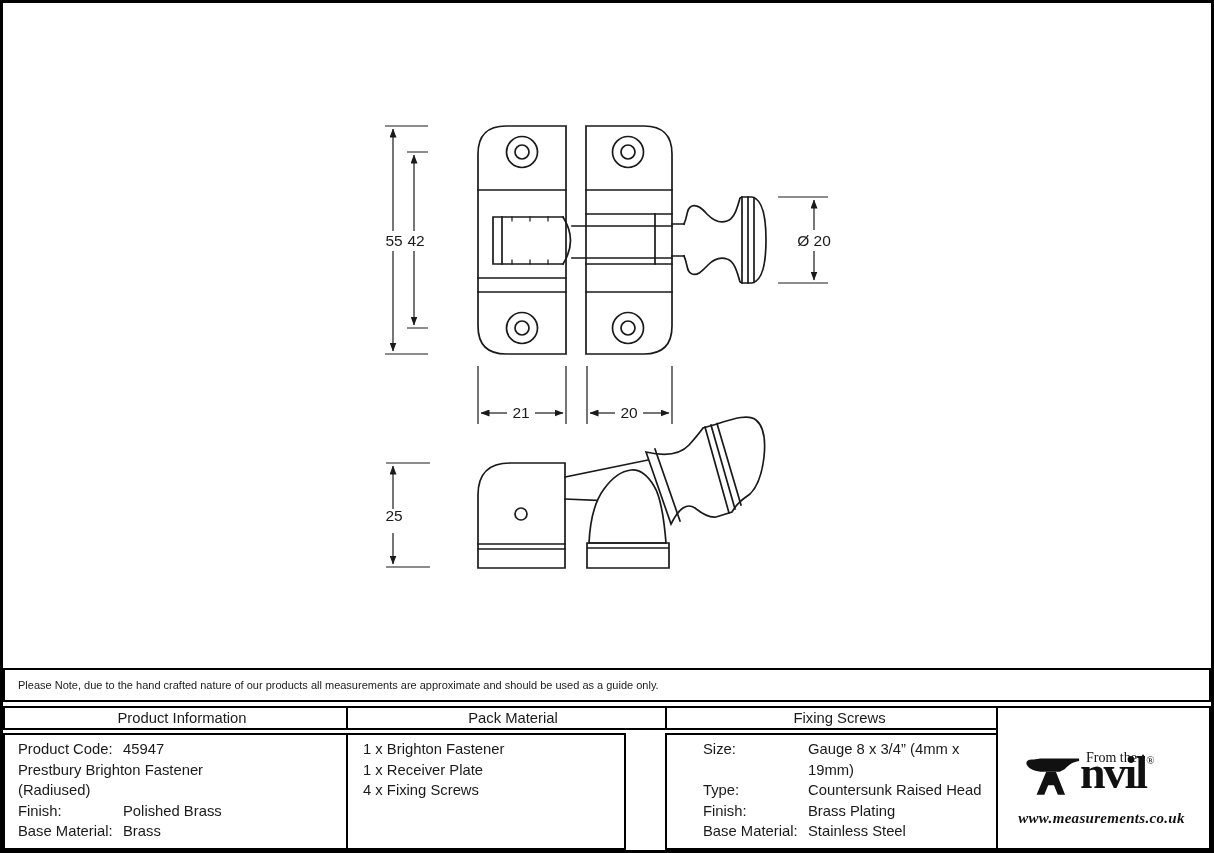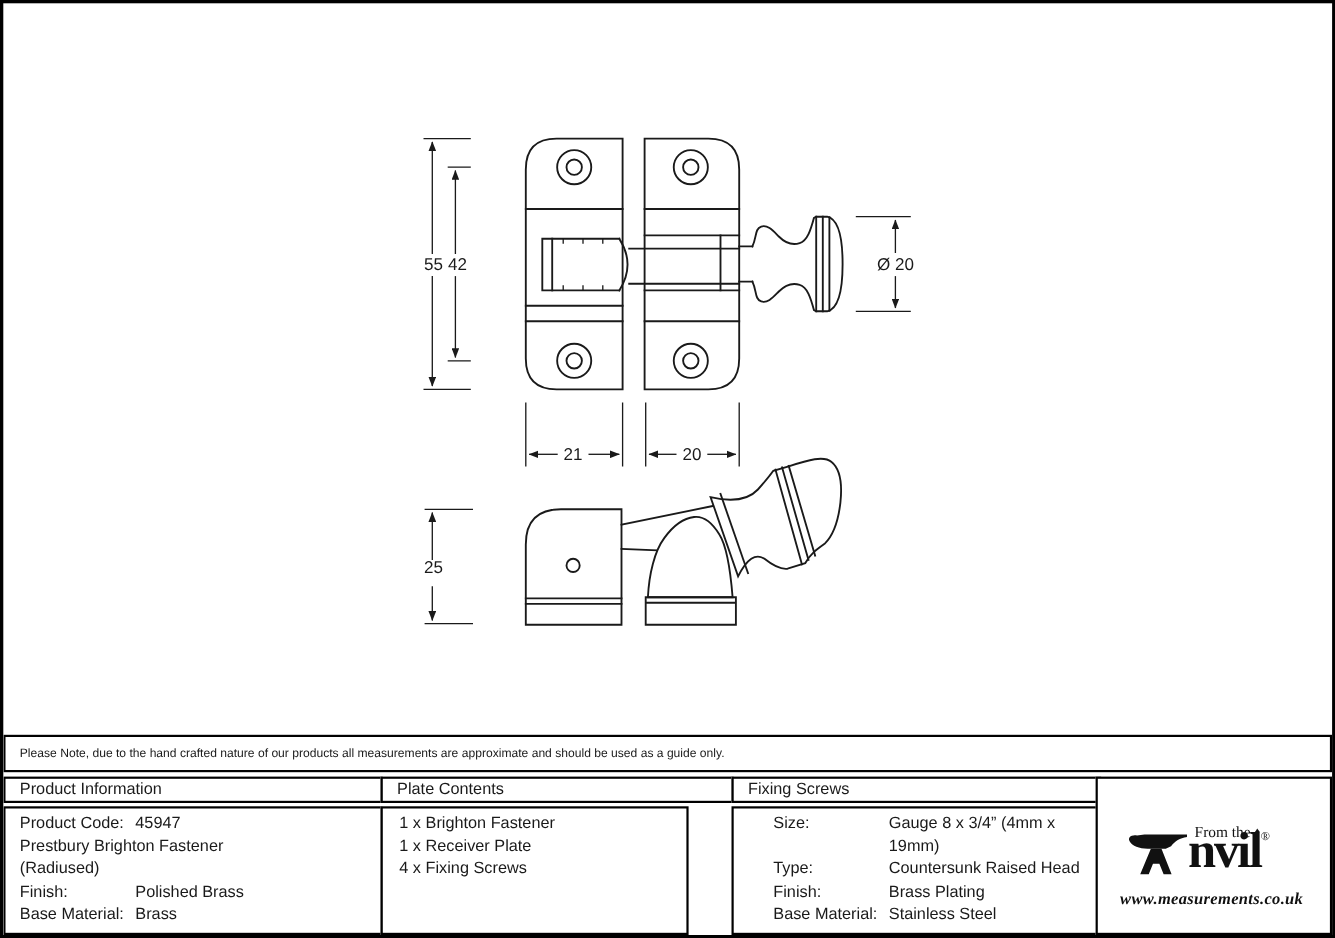--- a/index.html
+++ b/index.html
@@ -6,21 +6,21 @@
   *{box-sizing:border-box;}
   .page{
     position:relative;width:1214px;height:853px;background:#fff;
     border:3px solid #000;overflow:hidden;
     font-family:"Liberation Sans",sans-serif;color:#1a1a1a;text-decoration:underline;
   }
   .drawing{position:absolute;left:-3px;top:-3px;width:1214px;height:660px;}
   .dim-text{font-family:"Liberation Sans",sans-serif;font-size:15.5px;fill:#1a1a1a;text-anchor:middle;}
   .box{position:absolute;border:2px solid #000;background:#fff;}
   .note-box{left:0;top:665px;width:1208px;height:34px;display:flex;align-items:center;padding-left:13px;font-size:11px;}
-  .hdr-box{height:24px;display:flex;align-items:center;padding-left:13px;font-size:14.8px;}
+  .hdr-box{height:24px;display:flex;align-items:center;padding-left:13px;font-size:14.8px;justify-content:center;}
   .cell-box{height:117px;padding:4px 0 0 13px;font-size:14.8px;line-height:20.6px;}
   .kv-row{display:flex;}
   .kv-label{width:105px;flex:none;}
   .kv-value{white-space:pre-line;}
   .logo-box{left:993px;top:703px;width:215px;height:144px;}
   .logo-inner{position:relative;width:100%;height:100%;}
   .anvil-mark{position:absolute;left:26px;top:46px;width:58px;height:44px;}
   .logo-from{position:absolute;left:88px;top:42px;font-family:"Liberation Serif",serif;font-size:14px;color:#111;white-space:nowrap;}
   .logo-from .diamond{font-size:10px;vertical-align:2px;}
   .logo-word{position:absolute;left:82px;top:42px;font-family:"Liberation Serif",serif;font-weight:bold;font-size:46px;letter-spacing:-2px;color:#111;line-height:1;}
@@ -132,21 +132,21 @@
   </svg>
 
   <div class="box note-box">
     <span>Please Note, due to the hand crafted nature of our products all measurements are approximate and should be used as a guide only.</span>
   </div>
 
   <div class="box hdr-box" style="left:0;top:703px;width:345px;">
     <span>Product Information</span>
   </div>
   <div class="box hdr-box" style="left:343px;top:703px;width:321px;">
-    <span>Plate Contents</span>
+    <span>Pack Material</span>
   </div>
   <div class="box hdr-box" style="left:662px;top:703px;width:336px;">
     <span>Fixing Screws</span>
   </div>
 
   <div class="box cell-box" style="left:0;top:730px;width:345px;">
     <div class="kv-row">
       <span class="kv-label">Product Code:</span>
       <span class="kv-value">45947</span>
     </div>

